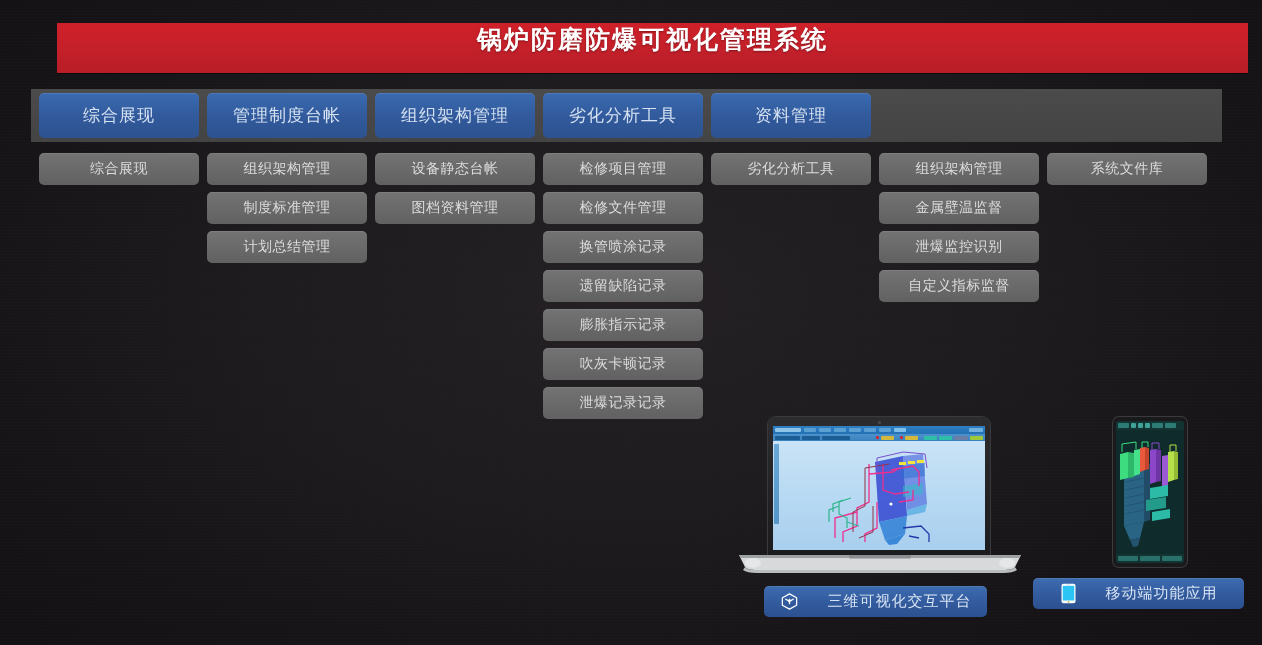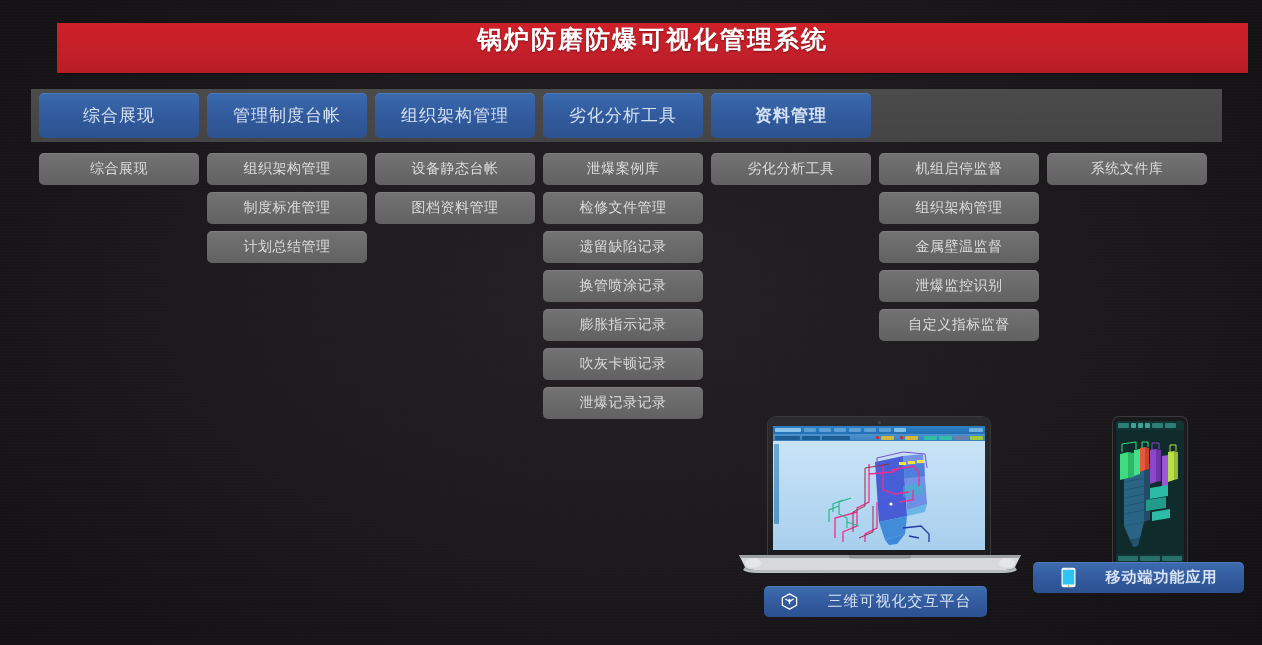--- a/index.html
+++ b/index.html
@@ -53,21 +53,21 @@
   .nav-btn{
     width:160px;height:45px;margin-right:8px;
     background:linear-gradient(180deg,#3a6ab0 0%,#31599b 55%,#2d528f 100%);
     border-radius:5px;
     display:flex;align-items:center;justify-content:center;
     color:#d6e2f2;font-size:17px;letter-spacing:1px;
     font-family:"DejaVu Sans","Liberation Sans",sans-serif;
     cursor:pointer;
     box-shadow:inset 0 1px 0 rgba(255,255,255,.10);
   }
-  .nav-btn:last-child{margin-right:11px;font-weight:bold;}
+  .nav-btn:last-child{margin-right:11px;}
 
   
   .cols{
     position:absolute;left:39px;top:153px;width:1176px;
     display:flex;gap:0;align-items:flex-start;
   }
   .col{width:160px;margin-right:8px;display:flex;flex-direction:column;gap:7px;}
   .col:last-child{margin-right:0;gap:44px;}
   .sub-btn{
     height:32px;border-radius:5px;
@@ -138,21 +138,21 @@
   
   .cta{
     position:absolute;height:31px;border-radius:5px;
     background:linear-gradient(180deg,#3d6cb0 0%,#31599b 60%,#2c5190 100%);
     display:flex;align-items:center;justify-content:center;gap:29px;
     color:#d8e3f3;font-size:15px;letter-spacing:1px;
     font-family:"DejaVu Sans","Liberation Sans",sans-serif;
     cursor:pointer;box-shadow:inset 0 1px 0 rgba(255,255,255,.10);
   }
   .cta-3d{left:764px;top:586px;width:223px;}
-  .cta-mobile{left:1033px;top:562px;width:211px;font-weight:bold;}
+  .cta-mobile{left:1033px;top:578px;width:211px;}
   .cta .ico{display:flex;align-items:center;justify-content:center;}
 </style>
 </head>
 <body>
 
 <div class="bg-texture"></div>
 <div class="bg-noise"></div>
 
 <div class="root">
 
@@ -181,35 +181,34 @@
       <div class="sub-btn">制度标准管理</div>
       <div class="sub-btn">计划总结管理</div>
     </div>
 
     <div class="col">
       <div class="sub-btn">设备静态台帐</div>
       <div class="sub-btn">图档资料管理</div>
     </div>
 
     <div class="col">
-      <div class="sub-btn">泄爆案例库</div>
+      <div class="sub-btn">检修项目管理</div>
       <div class="sub-btn">检修文件管理</div>
+      <div class="sub-btn">换管喷涂记录</div>
       <div class="sub-btn">遗留缺陷记录</div>
-      <div class="sub-btn">换管喷涂记录</div>
       <div class="sub-btn">膨胀指示记录</div>
       <div class="sub-btn">吹灰卡顿记录</div>
       <div class="sub-btn">泄爆记录记录</div>
     </div>
 
     <div class="col">
       <div class="sub-btn">劣化分析工具</div>
     </div>
 
     <div class="col">
-      <div class="sub-btn">机组启停监督</div>
       <div class="sub-btn">组织架构管理</div>
       <div class="sub-btn">金属壁温监督</div>
       <div class="sub-btn">泄爆监控识别</div>
       <div class="sub-btn">自定义指标监督</div>
     </div>
 
     <div class="col">
       <div class="sub-btn">系统文件库</div>
     </div>
 

